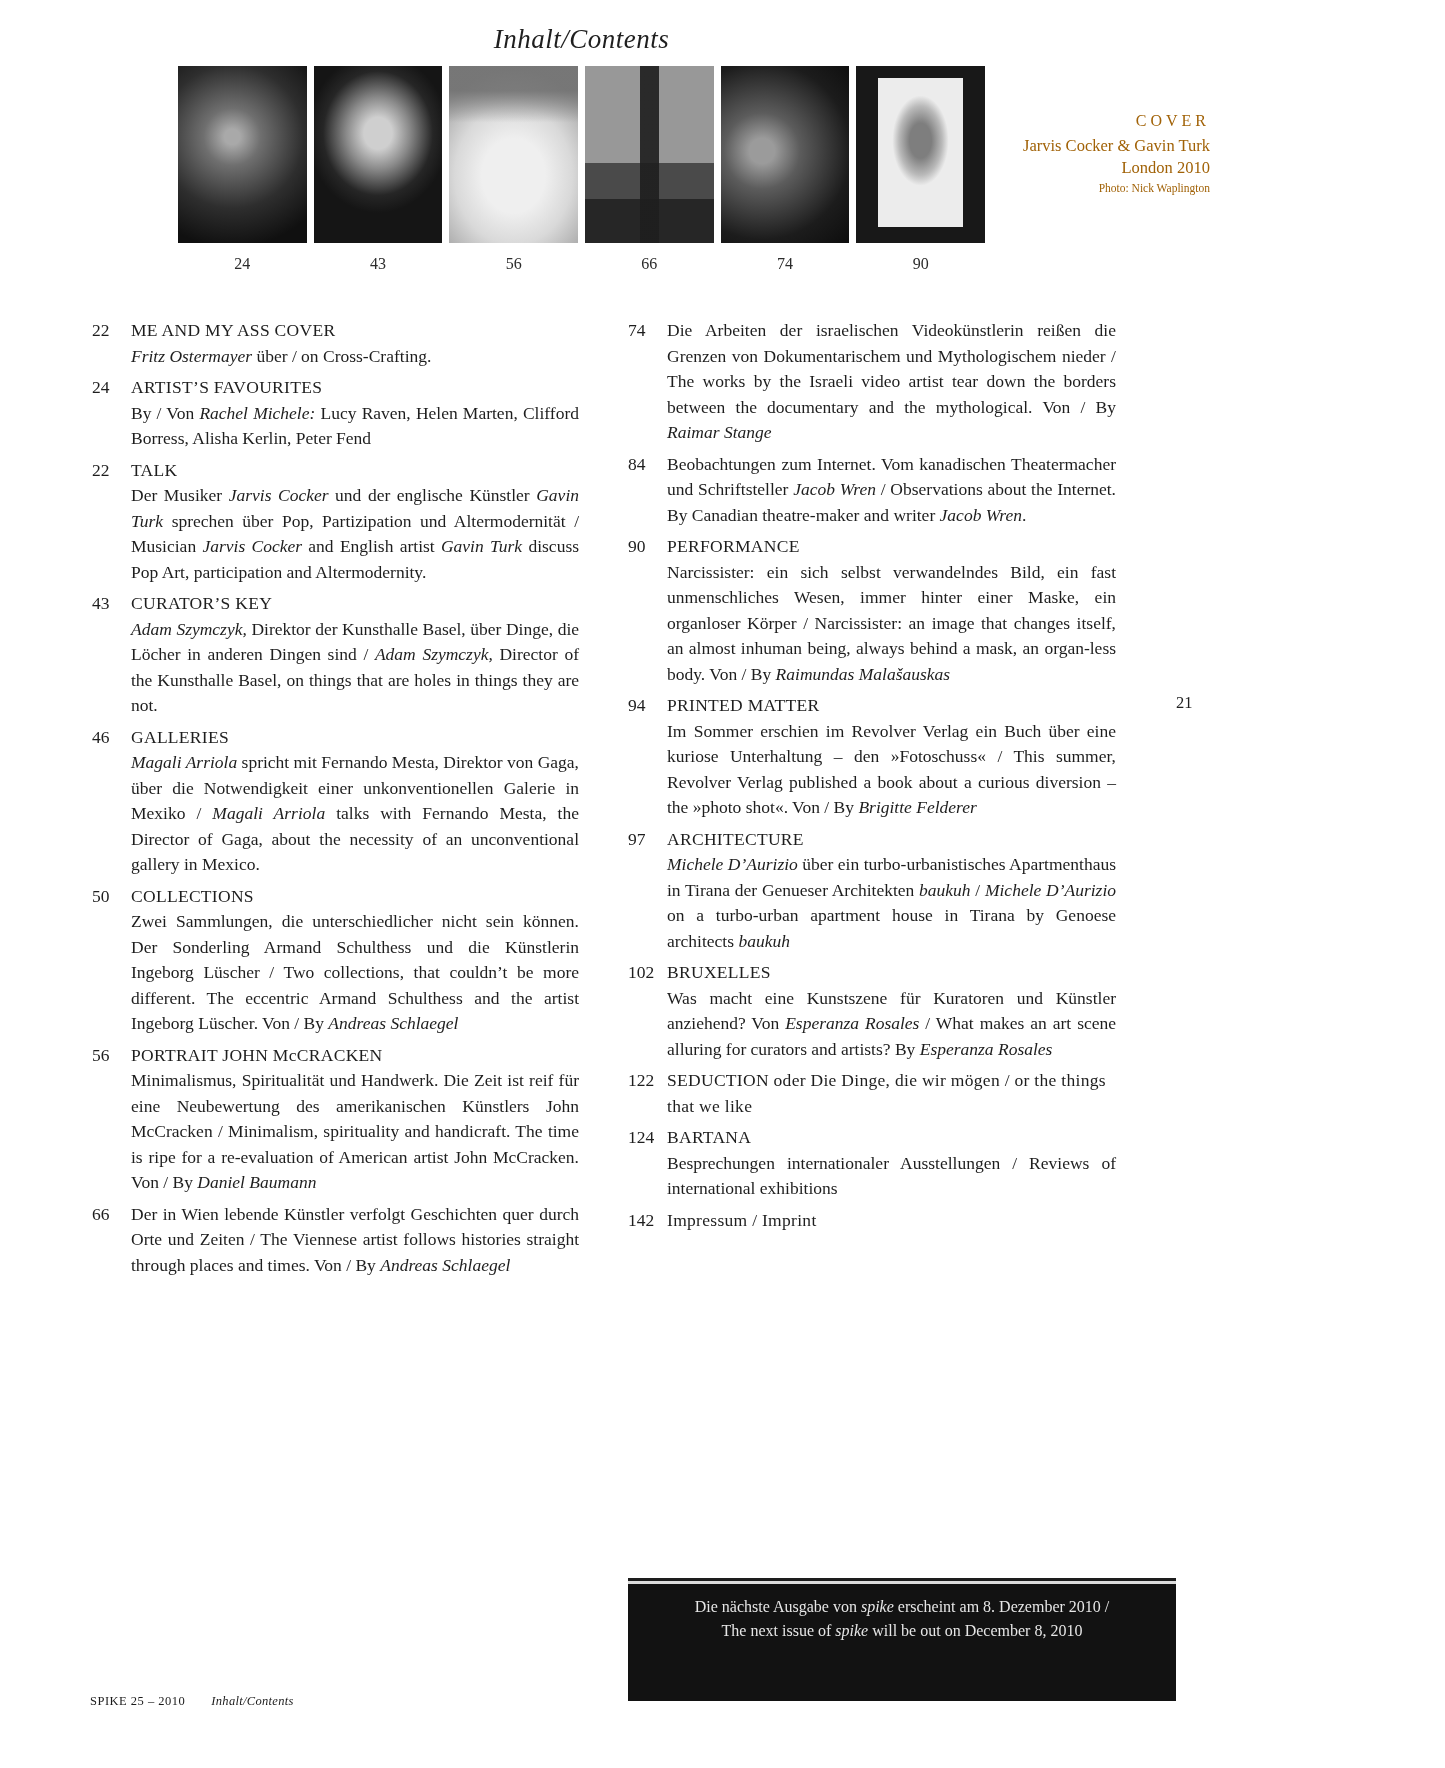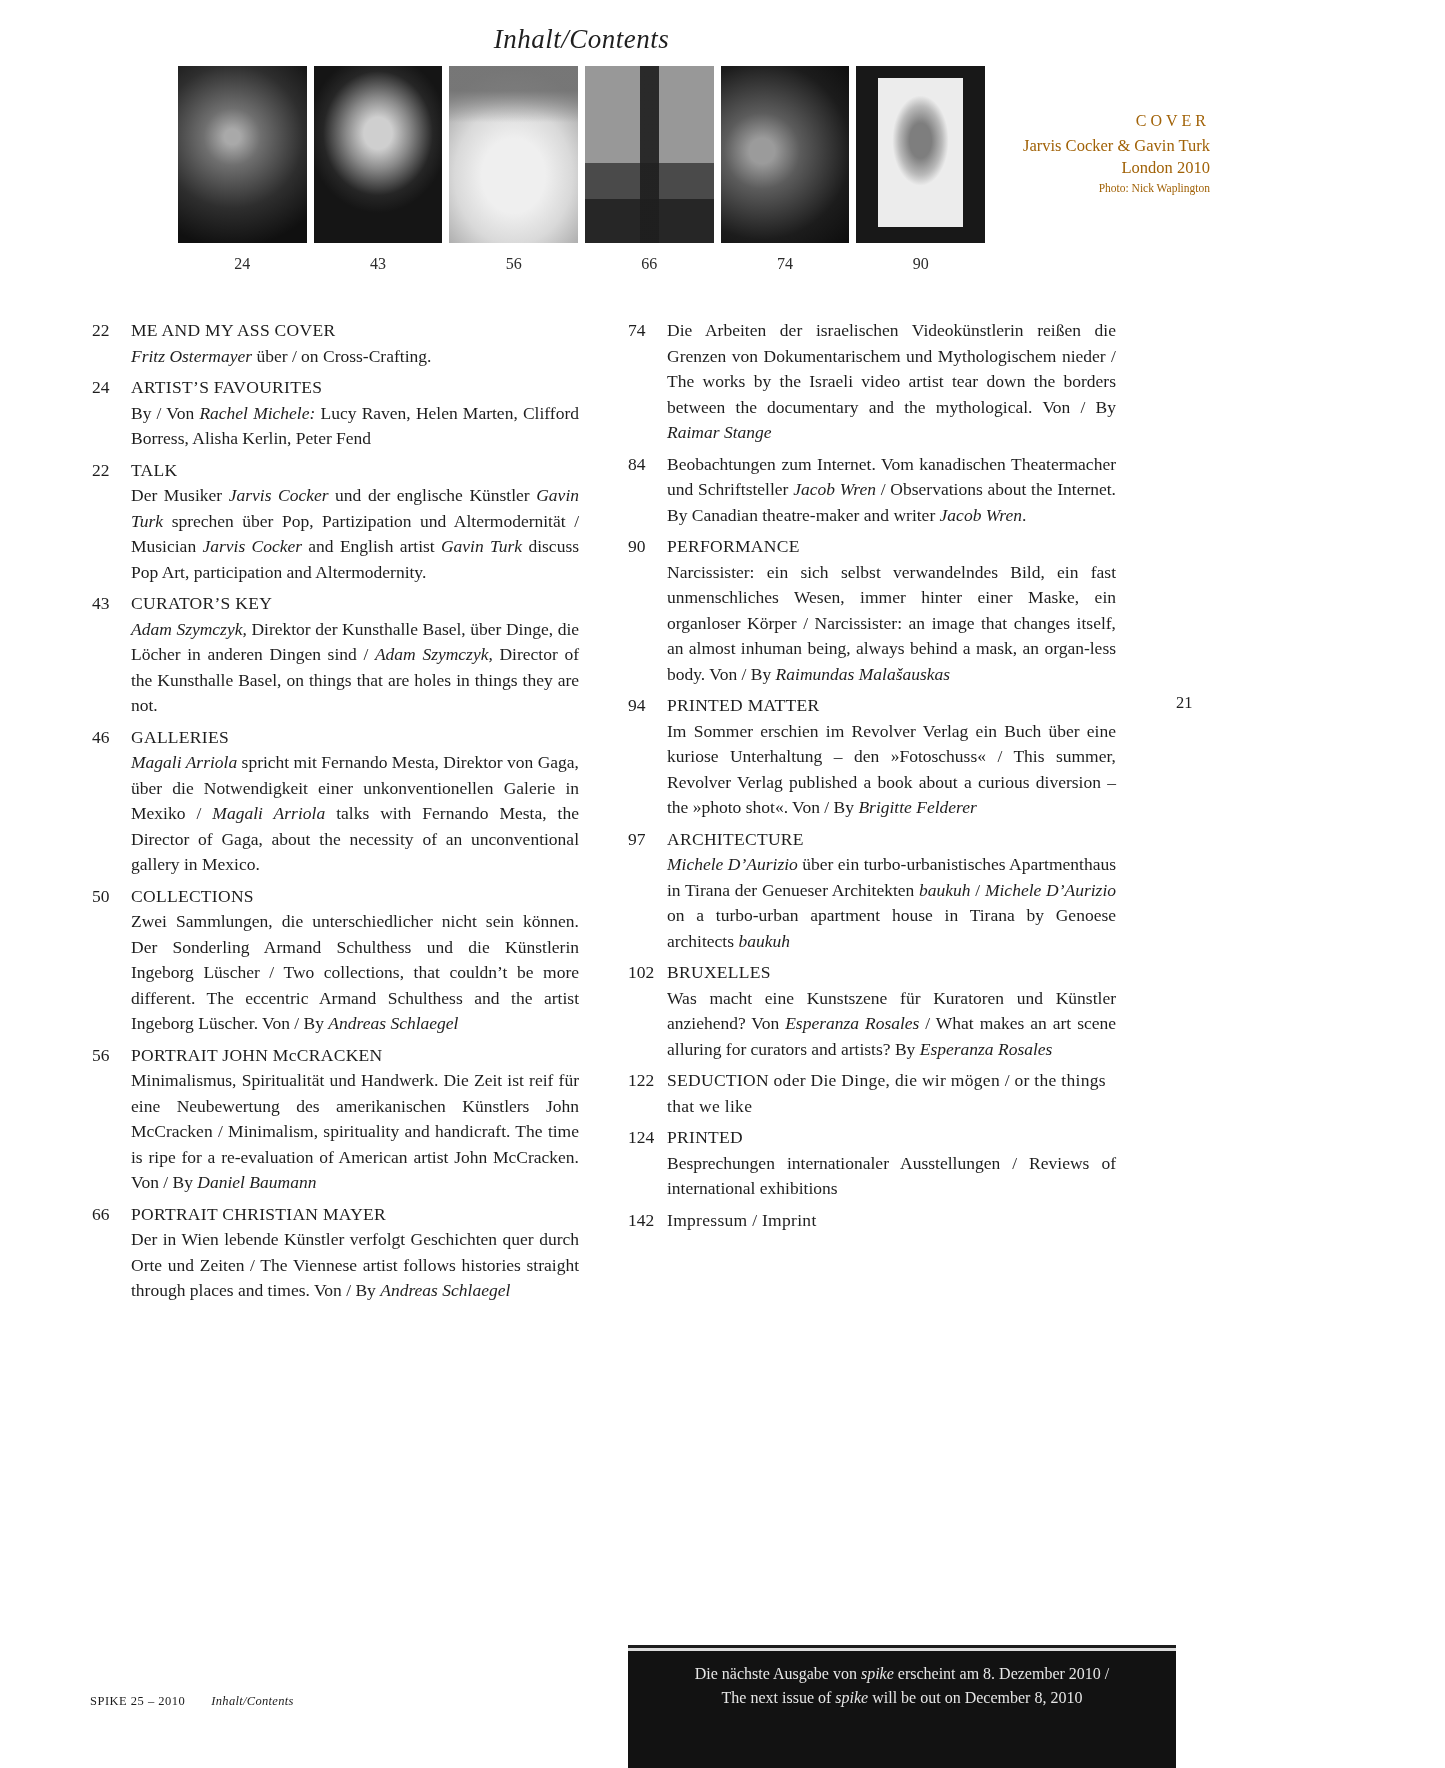--- a/index.html
+++ b/index.html
@@ -52,21 +52,21 @@
   .entry .body { text-align:justify; }
   .it { font-style:italic; }
 
   
   .side-num { position:absolute; left:1176px; top:693px; font-size:16.5px; }
 
   .footer-left { position:absolute; left:90px; top:1694px; font-size:12.5px; letter-spacing:.5px; color:#1a1a1a; }
   .footer-left .section { font-style:italic; margin-left:26px; letter-spacing:.3px; }
 
   .next-box {
-    position:absolute; left:628px; top:1645px; width:548px; height:123px; box-sizing:border-box;
+    position:absolute; left:628px; top:1578px; width:548px; height:123px; box-sizing:border-box;
     background:linear-gradient(180deg,#1d1d1d 0 3px,#dcdcdc 3px 6px,#121212 6px);
     color:#e6e6e6; text-align:center; padding-top:17px;
     font-size:16px; line-height:24px;
   }
 </style>
 </head>
 <body>
 
 <div class="page-title">Inhalt/Contents</div>
 
@@ -162,21 +162,20 @@
     <span class="num">56</span>
     <div class="txt">
       <div class="heading"><span>PORTRAIT JOHN McCRACKEN</span></div>
       <div class="body"><span>Minimalismus, Spiritualität und Handwerk. Die Zeit ist reif für eine Neubewertung des amerikanischen Künstlers John McCracken / Minimalism, spirituality and handicraft. The time is ripe for a re-evaluation of American artist John McCracken. Von / By </span><span class="it">Daniel Baumann</span></div>
     </div>
   </div>
 
   <div class="entry">
     <span class="num">66</span>
     <div class="txt">
-      <div class="heading"><span>PORTRAIT CHRISTIAN MAYER</span></div>
       <div class="body"><span>Der in Wien lebende Künstler verfolgt Geschichten quer durch Orte und Zeiten / The Viennese artist follows histories straight through places and times. Von / By </span><span class="it">Andreas Schlaegel</span></div>
     </div>
   </div>
 </div>
 <div class="col" id="col-right">
   <div class="entry">
     <span class="num">74</span>
     <div class="txt">
       <div class="body"><span>Die Arbeiten der israelischen Videokünstlerin reißen die Grenzen von Dokumentarischem und Mythologischem nieder / The works by the Israeli video artist tear down the borders between the documentary and the mythological. Von / By </span><span class="it">Raimar Stange</span></div>
     </div>
@@ -225,21 +224,21 @@
     <span class="num">122</span>
     <div class="txt">
       <div class="heading"><span>SEDUCTION oder Die Dinge, die wir mögen / or the things that we like</span></div>
 
     </div>
   </div>
 
   <div class="entry">
     <span class="num">124</span>
     <div class="txt">
-      <div class="heading"><span>PRINTED</span></div>
+      <div class="heading"><span>BARTANA</span></div>
       <div class="body"><span>Besprechungen internationaler Ausstellungen / Reviews of international exhibitions</span></div>
     </div>
   </div>
 
   <div class="entry">
     <span class="num">142</span>
     <div class="txt">
       <div class="heading"><span>Impressum / Imprint</span></div>
 
     </div>

